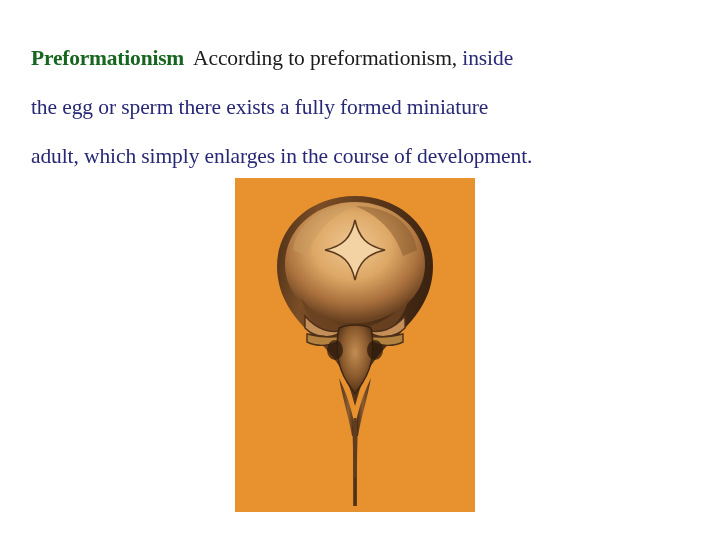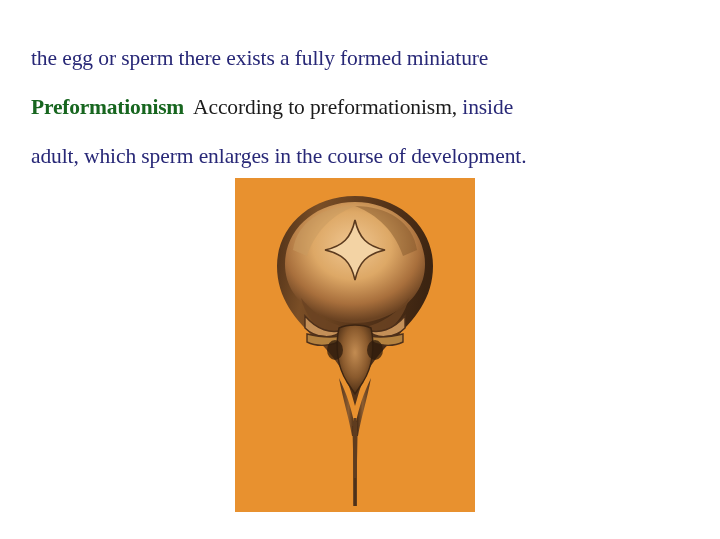--- a/index.html
+++ b/index.html
@@ -70,28 +70,28 @@
     height: 100%;
   }
 </style>
 </head>
 <body>
 
 <div id="slide">
 
   <div id="text-block">
 
-    <div class="para-line body-blue">the egg or sperm there exists a fully formed miniature</div>
-
     <div class="para-line">
       <span class="term">Preformationism</span><span class="gap"></span><span class="lede">According to preformationism,</span>
       <span class="body-blue">inside</span>
     </div>
 
-    <div class="para-line body-blue">adult, which sperm enlarges in the course of development.</div>
+    <div class="para-line body-blue">the egg or sperm there exists a fully formed miniature</div>
+
+    <div class="para-line body-blue">adult, which simply enlarges in the course of development.</div>
 
   </div>
 
   <div id="figure-frame">
     <svg viewBox="0 0 240 334" xmlns="http://www.w3.org/2000/svg">
       <defs>
         <radialGradient id="headGlow" cx="48%" cy="36%" r="62%">
           <stop offset="0%" stop-color="#f0c792"></stop>
           <stop offset="45%" stop-color="#dda866"></stop>
           <stop offset="78%" stop-color="#a86f3c"></stop>

